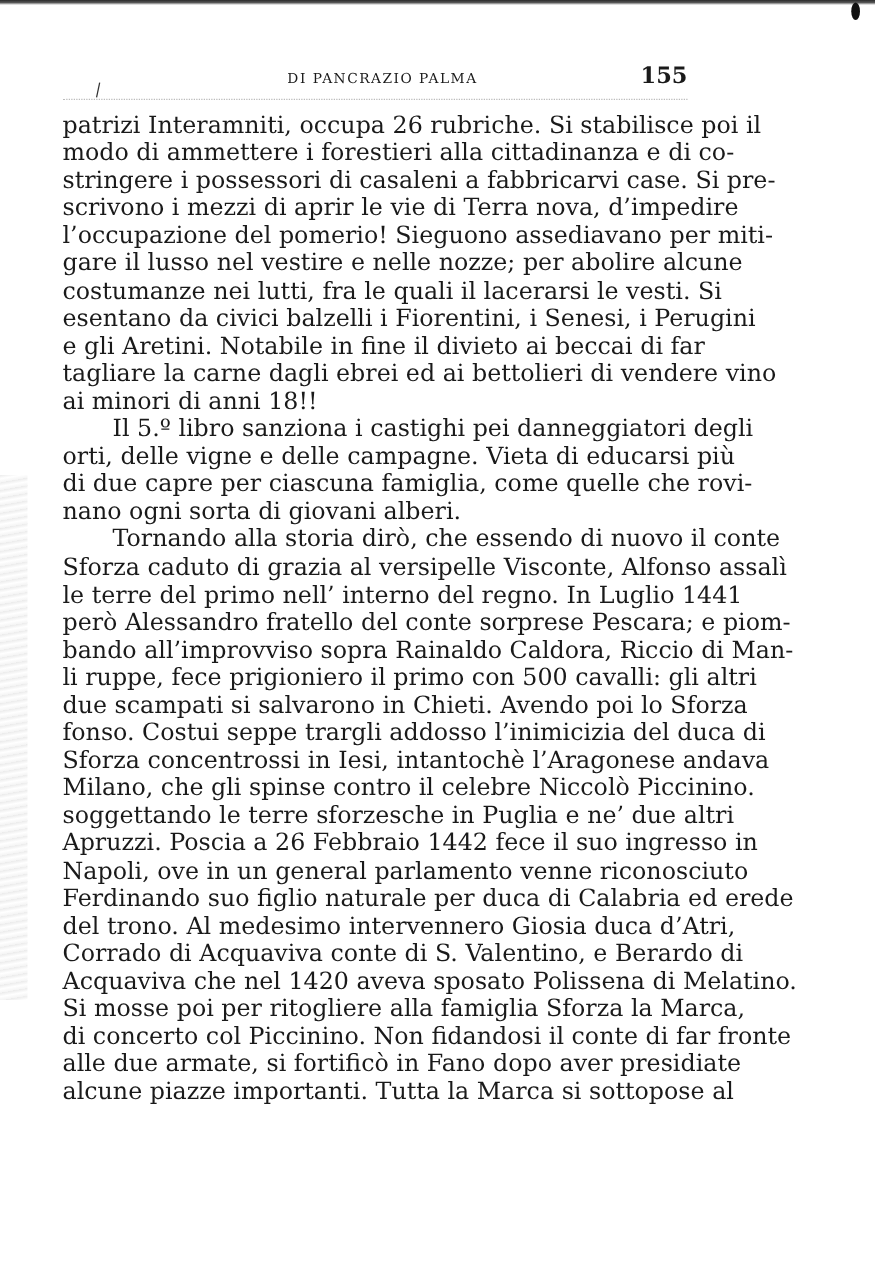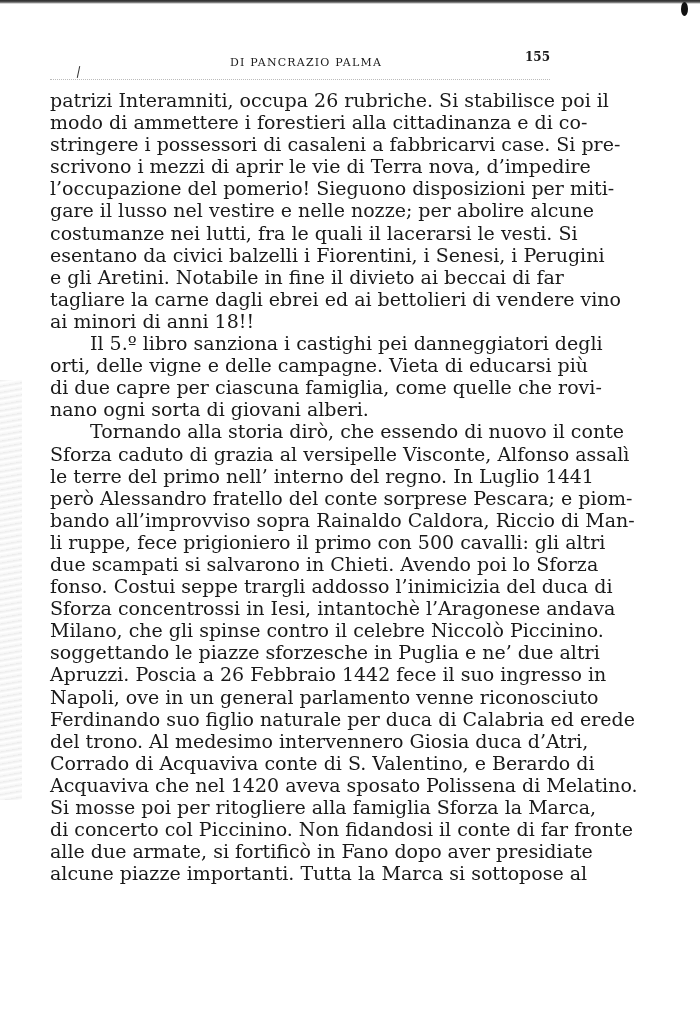--- a/index.html
+++ b/index.html
@@ -46,21 +46,21 @@
     left: 0; right: 0; top: 6px;
     text-align: center;
     font-size: 11px;
     letter-spacing: 1.2px;
     font-variant: small-caps;
     padding-left: 12px;
   }
   .page-number {
     position: absolute;
     right: 0; top: 0;
-    font-size: 12px;
+    font-size: 18px;
     font-weight: bold;
   }
   .head-rule {
     position: absolute;
     left: 50px; top: 79px;
     width: 500px;
     border-top: 1px dotted #bbb;
   }
   .stray-mark {
     position: absolute;
@@ -102,42 +102,42 @@
   <div class="page-number">155</div>
 </div>
 <div class="stray-mark"></div>
 <div class="head-rule"></div>
 
 <div class="body-text" id="body-text">
     <span class="line">patrizi Interamniti, occupa 26 rubriche. Si stabilisce poi il</span>
     <span class="line">modo di ammettere i forestieri alla cittadinanza e di co-</span>
     <span class="line">stringere i possessori di casaleni a fabbricarvi case. Si pre-</span>
     <span class="line">scrivono i mezzi di aprir le vie di Terra nova, d’impedire</span>
-    <span class="line">l’occupazione del pomerio! Sieguono disposizioni per miti-</span>
+    <span class="line">l’occupazione del pomerio! Sieguono assediavano per miti-</span>
     <span class="line">gare il lusso nel vestire e nelle nozze; per abolire alcune</span>
     <span class="line">costumanze nei lutti, fra le quali il lacerarsi le vesti. Si</span>
     <span class="line">esentano da civici balzelli i Fiorentini, i Senesi, i Perugini</span>
     <span class="line">e gli Aretini. Notabile in fine il divieto ai beccai di far</span>
     <span class="line">tagliare la carne dagli ebrei ed ai bettolieri di vendere vino</span>
     <span class="line last">ai minori di anni 18!!</span>
     <span class="line indent">Il 5.º libro sanziona i castighi pei danneggiatori degli</span>
     <span class="line">orti, delle vigne e delle campagne. Vieta di educarsi più</span>
     <span class="line">di due capre per ciascuna famiglia, come quelle che rovi-</span>
     <span class="line last">nano ogni sorta di giovani alberi.</span>
     <span class="line indent">Tornando alla storia dirò, che essendo di nuovo il conte</span>
     <span class="line">Sforza caduto di grazia al versipelle Visconte, Alfonso assalì</span>
     <span class="line">le terre del primo nell’ interno del regno. In Luglio 1441</span>
     <span class="line">però Alessandro fratello del conte sorprese Pescara; e piom-</span>
     <span class="line">bando all’improvviso sopra Rainaldo Caldora, Riccio di Man-</span>
     <span class="line">li ruppe, fece prigioniero il primo con 500 cavalli: gli altri</span>
     <span class="line">due scampati si salvarono in Chieti. Avendo poi lo Sforza</span>
     <span class="line">fonso. Costui seppe trargli addosso l’inimicizia del duca di</span>
     <span class="line">Sforza concentrossi in Iesi, intantochè l’Aragonese andava</span>
     <span class="line">Milano, che gli spinse contro il celebre Niccolò Piccinino.</span>
-    <span class="line">soggettando le piazze sforzesche in Puglia e ne’ due altri</span>
+    <span class="line">soggettando le terre sforzesche in Puglia e ne’ due altri</span>
     <span class="line">Apruzzi. Poscia a 26 Febbraio 1442 fece il suo ingresso in</span>
     <span class="line">Napoli, ove in un general parlamento venne riconosciuto</span>
     <span class="line">Ferdinando suo figlio naturale per duca di Calabria ed erede</span>
     <span class="line">del trono. Al medesimo intervennero Giosia duca d’Atri,</span>
     <span class="line">Corrado di Acquaviva conte di S. Valentino, e Berardo di</span>
     <span class="line">Acquaviva che nel 1420 aveva sposato Polissena di Melatino.</span>
     <span class="line">Si mosse poi per ritogliere alla famiglia Sforza la Marca,</span>
     <span class="line">di concerto col Piccinino. Non fidandosi il conte di far fronte</span>
     <span class="line">alle due armate, si fortificò in Fano dopo aver presidiate</span>
     <span class="line">alcune piazze importanti. Tutta la Marca si sottopose al</span>

